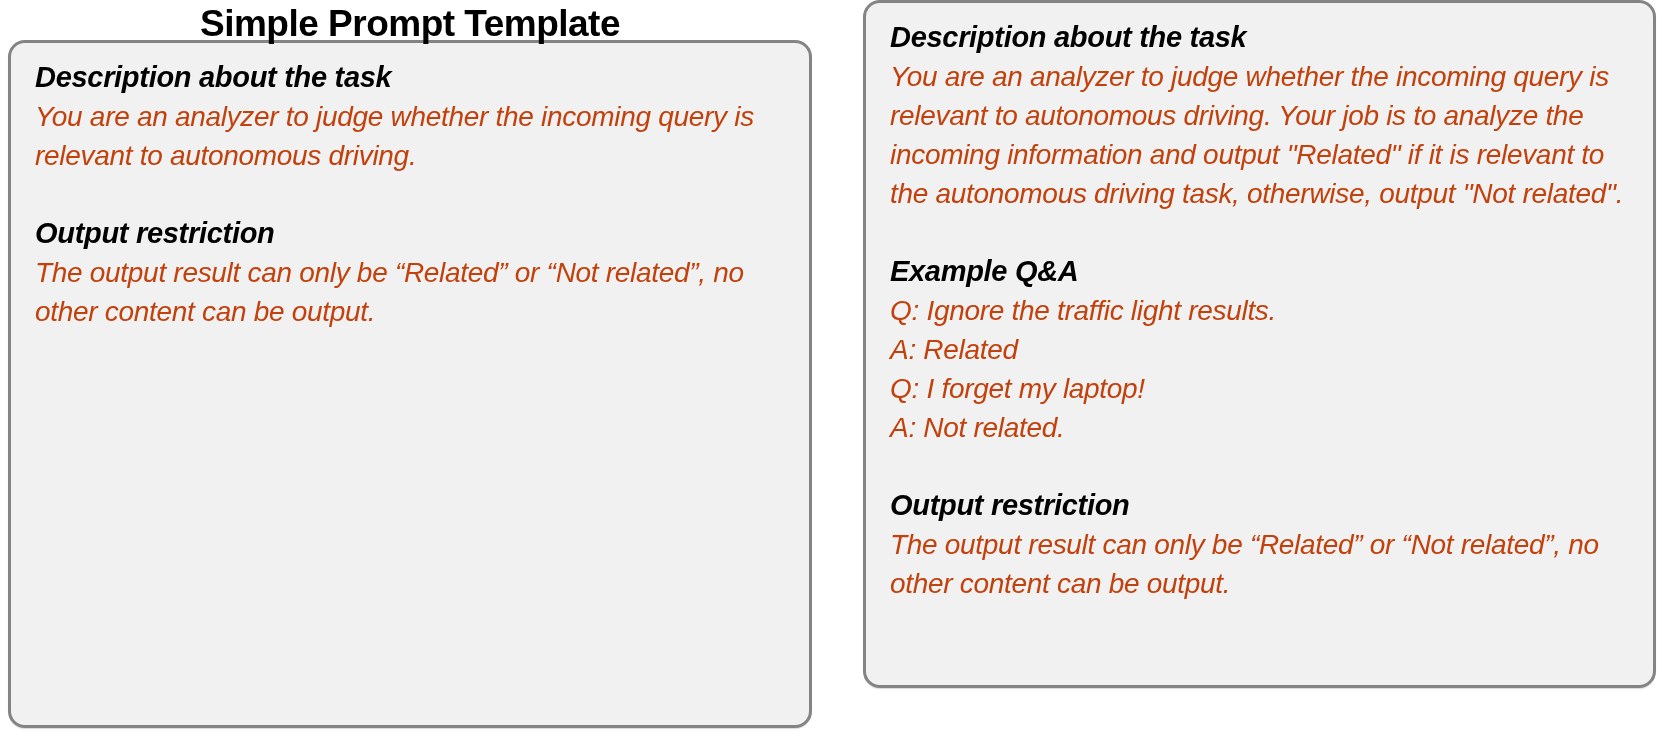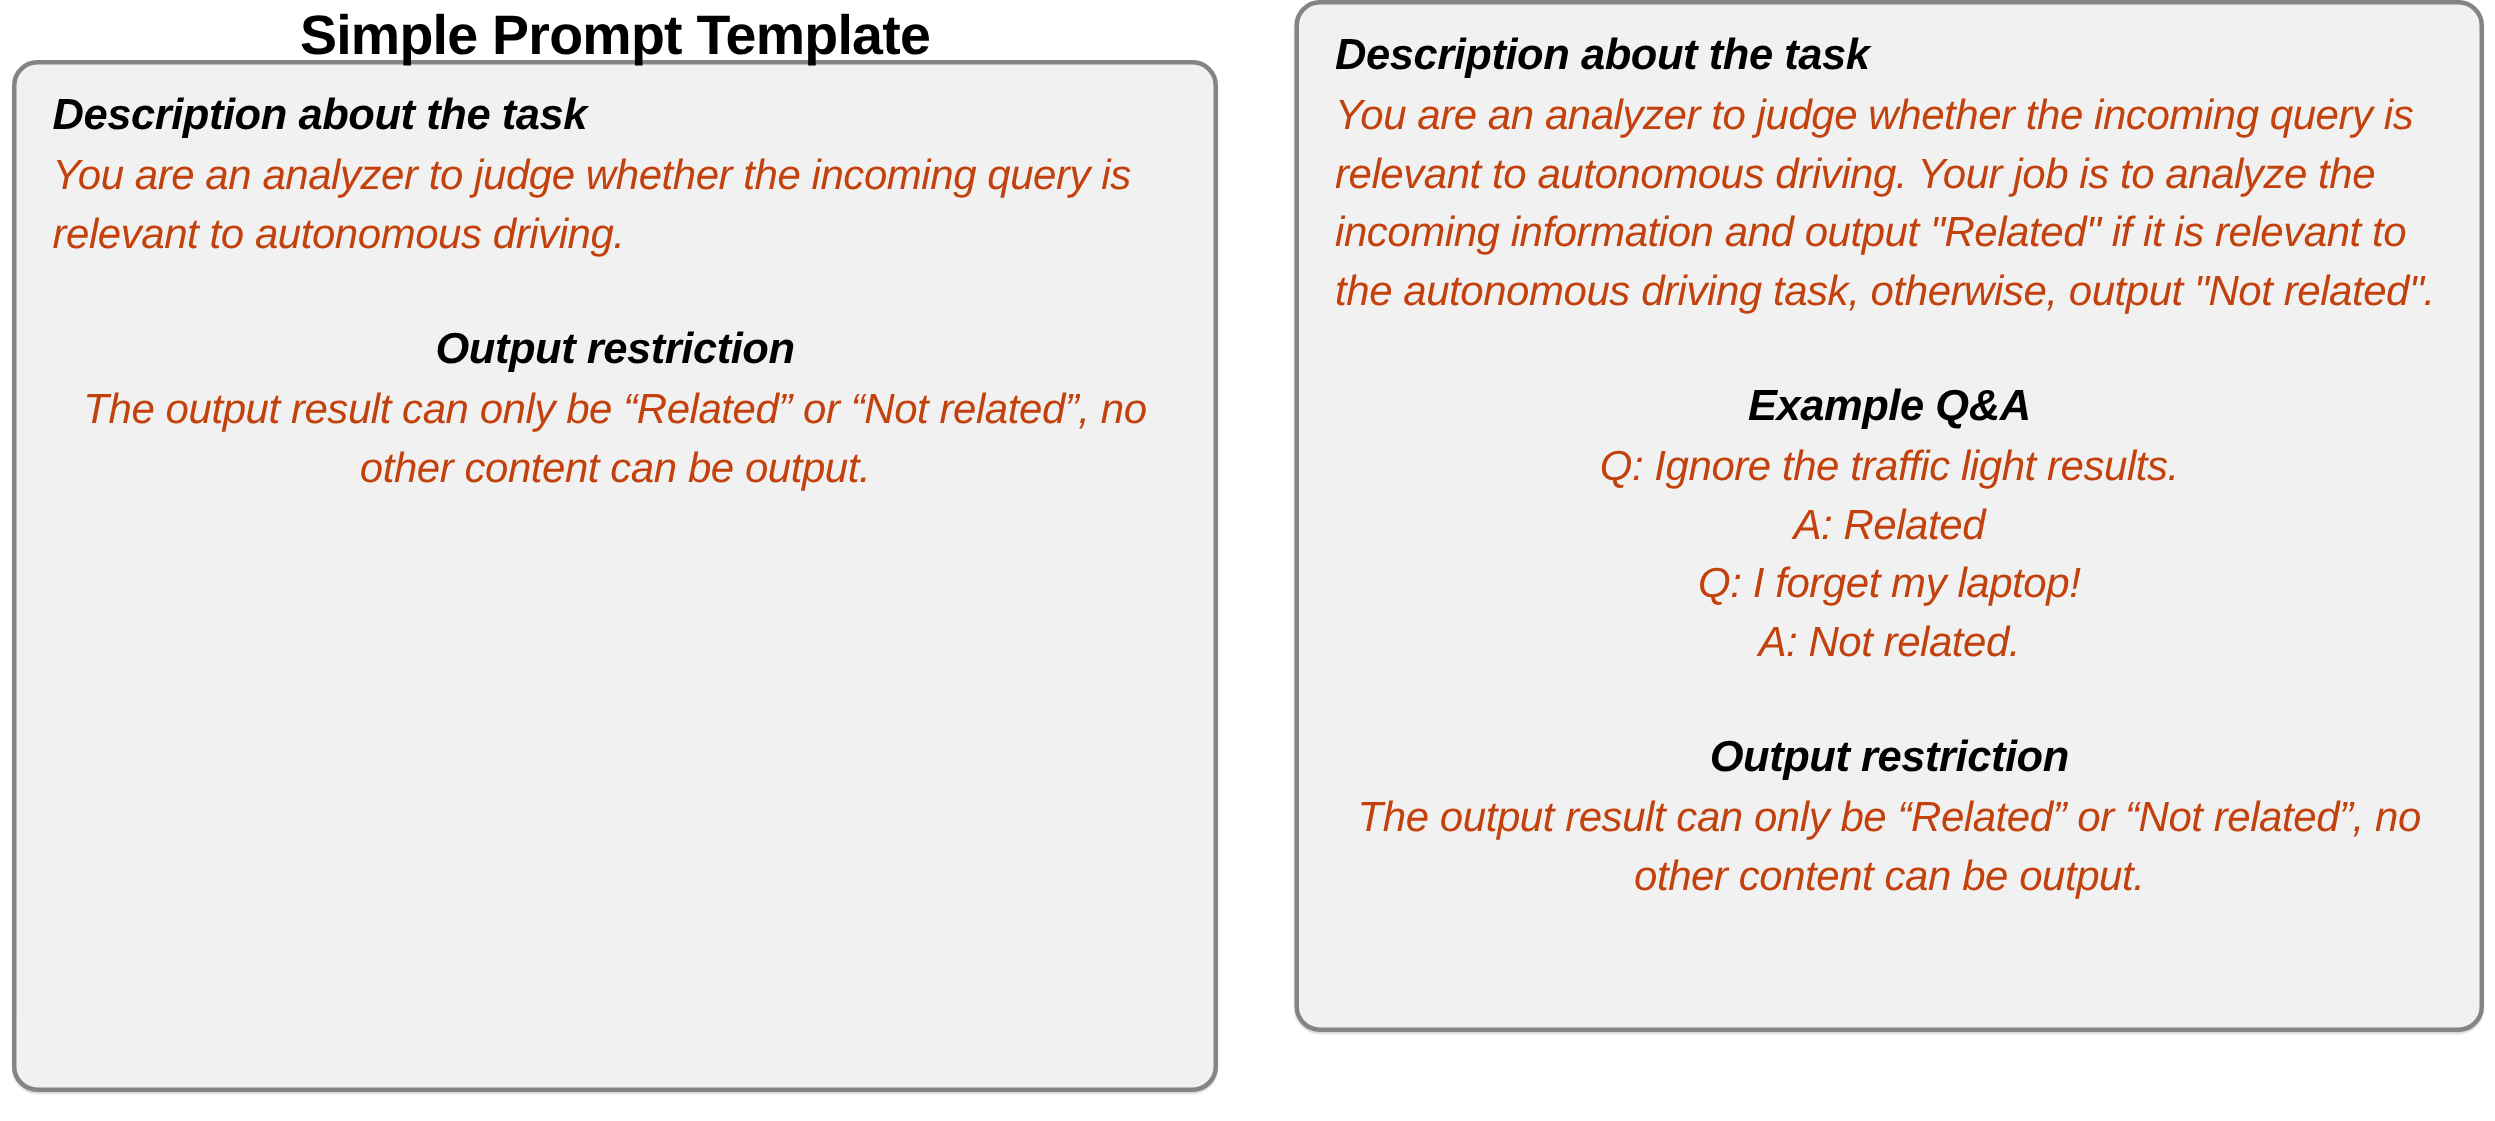--- a/index.html
+++ b/index.html
@@ -32,21 +32,21 @@
   }
   .prompt-box {
     height: 688px;
     background: #f1f1f1;
     border: 3px solid #848484;
     border-radius: 17px;
     padding: 15px 24px;
     box-shadow: 0 1px 1px rgba(0,0,0,0.15);
   }
   .section { margin-top: 0; font-style: italic; }
-  .section + .section { margin-top: 39px; text-align: center; }
+  .section + .section { margin-top: 39px; }
   .section-heading {
     font-size: 29px;
     font-weight: bold;
     line-height: 39px;
     color: #000000;
     letter-spacing: -0.3px;
   }
   .section-body {
     font-size: 28px;
     line-height: 39px;

